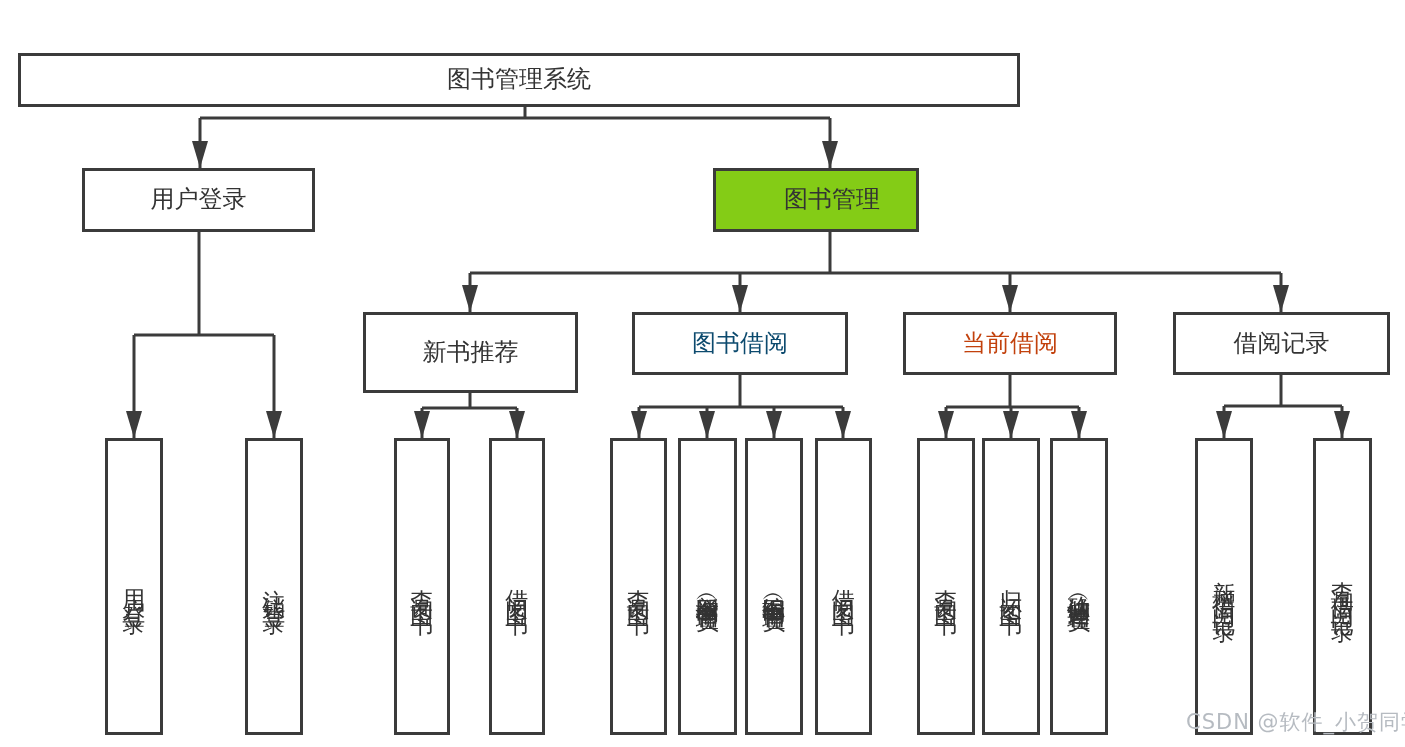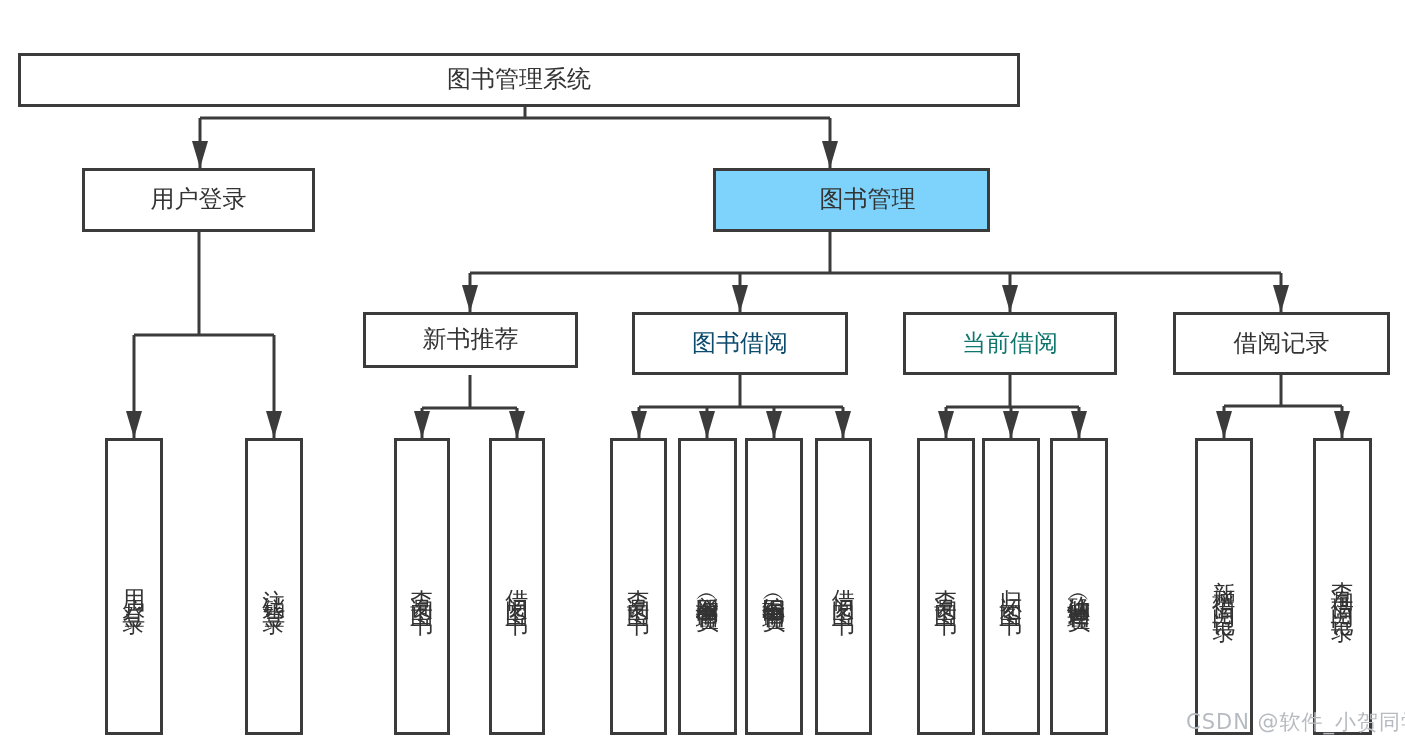--- a/index.html
+++ b/index.html
@@ -97,24 +97,24 @@
       <polygon points="766,411 782,411 774,438" fill="#3b3b3b"></polygon>
       <polygon points="835,411 851,411 843,438" fill="#3b3b3b"></polygon>
       <polygon points="938,411 954,411 946,438" fill="#3b3b3b"></polygon>
       <polygon points="1003,411 1019,411 1011,438" fill="#3b3b3b"></polygon>
       <polygon points="1071,411 1087,411 1079,438" fill="#3b3b3b"></polygon>
       <polygon points="1216,411 1232,411 1224,438" fill="#3b3b3b"></polygon>
       <polygon points="1334,411 1350,411 1342,438" fill="#3b3b3b"></polygon>
     </svg>
   <div class="node" style="left: 18px; top: 14px; width: 1002px; height: 54px; border-color: rgb(59, 59, 59); background: rgb(255, 255, 255); color: rgb(51, 51, 51); margin-top: 39px;">图书管理系统</div>
     <div class="node" style="left: 82px; top: 168px; width: 233px; height: 64px; border-color: rgb(59, 59, 59); background: rgb(255, 255, 255); color: rgb(51, 51, 51);">用户登录</div>
-    <div class="node" style="left: 713px; top: 168px; width: 277px; height: 64px; border-color: rgb(59, 59, 59); background: #7dd3fc; color: rgb(51, 51, 51); padding-left: 32px;">图书管理</div>
-    <div class="node" style="left: 363px; top: 312px; width: 215px; height: 56px; border-color: rgb(59, 59, 59); background: rgb(255, 255, 255); color: rgb(51, 51, 51);">新书推荐</div>
+    <div class="node" style="left: 713px; top: 168px; width: 206px; height: 64px; border-color: rgb(59, 59, 59); background: #84cc16; color: rgb(51, 51, 51); padding-left: 32px;">图书管理</div>
+    <div class="node" style="left: 363px; top: 312px; width: 215px; height: 81px; border-color: rgb(59, 59, 59); background: rgb(255, 255, 255); color: rgb(51, 51, 51);">新书推荐</div>
     <div class="node" style="left: 632px; top: 312px; width: 216px; height: 63px; border-color: rgb(59, 59, 59); background: rgb(255, 255, 255); color: #0c4a6e;">图书借阅</div>
-    <div class="node" style="left: 903px; top: 312px; width: 214px; height: 63px; border-color: rgb(59, 59, 59); background: rgb(255, 255, 255); color: #0f766e;">当前借阅</div>
+    <div class="node" style="left: 903px; top: 312px; width: 214px; height: 63px; border-color: rgb(59, 59, 59); background: rgb(255, 255, 255); color: #c2410c;">当前借阅</div>
     <div class="node" style="left: 1173px; top: 312px; width: 217px; height: 63px; border-color: rgb(59, 59, 59); background: rgb(255, 255, 255); color: rgb(51, 51, 51);">借阅记录</div>
     <div class="node vertical" style="left: 105px; top: 438px; width: 58px; height: 297px; border-color: rgb(59, 59, 59); background: rgb(255, 255, 255); color: rgb(51, 51, 51);">用户登录</div>
     <div class="node vertical" style="left: 245px; top: 438px; width: 58px; height: 297px; border-color: rgb(59, 59, 59); background: rgb(255, 255, 255); color: rgb(51, 51, 51);">注销登录</div>
     <div class="node vertical" style="left: 394px; top: 438px; width: 56px; height: 297px; border-color: rgb(59, 59, 59); background: rgb(255, 255, 255); color: rgb(51, 51, 51);">查询图书</div>
     <div class="node vertical" style="left: 489px; top: 438px; width: 56px; height: 297px; border-color: rgb(59, 59, 59); background: rgb(255, 255, 255); color: rgb(51, 51, 51);">借阅图书</div>
     <div class="node vertical" style="left: 610px; top: 438px; width: 57px; height: 297px; border-color: rgb(59, 59, 59); background: rgb(255, 255, 255); color: rgb(51, 51, 51);">查询图书</div>
     <div class="node vertical tight" style="left: 678px; top: 438px; width: 59px; height: 297px; border-color: rgb(59, 59, 59); background: rgb(255, 255, 255); color: rgb(51, 51, 51);">新增图书（管理员）</div>
     <div class="node vertical tight" style="left: 745px; top: 438px; width: 58px; height: 297px; border-color: rgb(59, 59, 59); background: rgb(255, 255, 255); color: rgb(51, 51, 51);">编辑图书（管理员）</div>
     <div class="node vertical" style="left: 815px; top: 438px; width: 57px; height: 297px; border-color: rgb(59, 59, 59); background: rgb(255, 255, 255); color: rgb(51, 51, 51);">借阅图书</div>
     <div class="node vertical" style="left: 917px; top: 438px; width: 58px; height: 297px; border-color: rgb(59, 59, 59); background: rgb(255, 255, 255); color: rgb(51, 51, 51);">查询图书</div>

